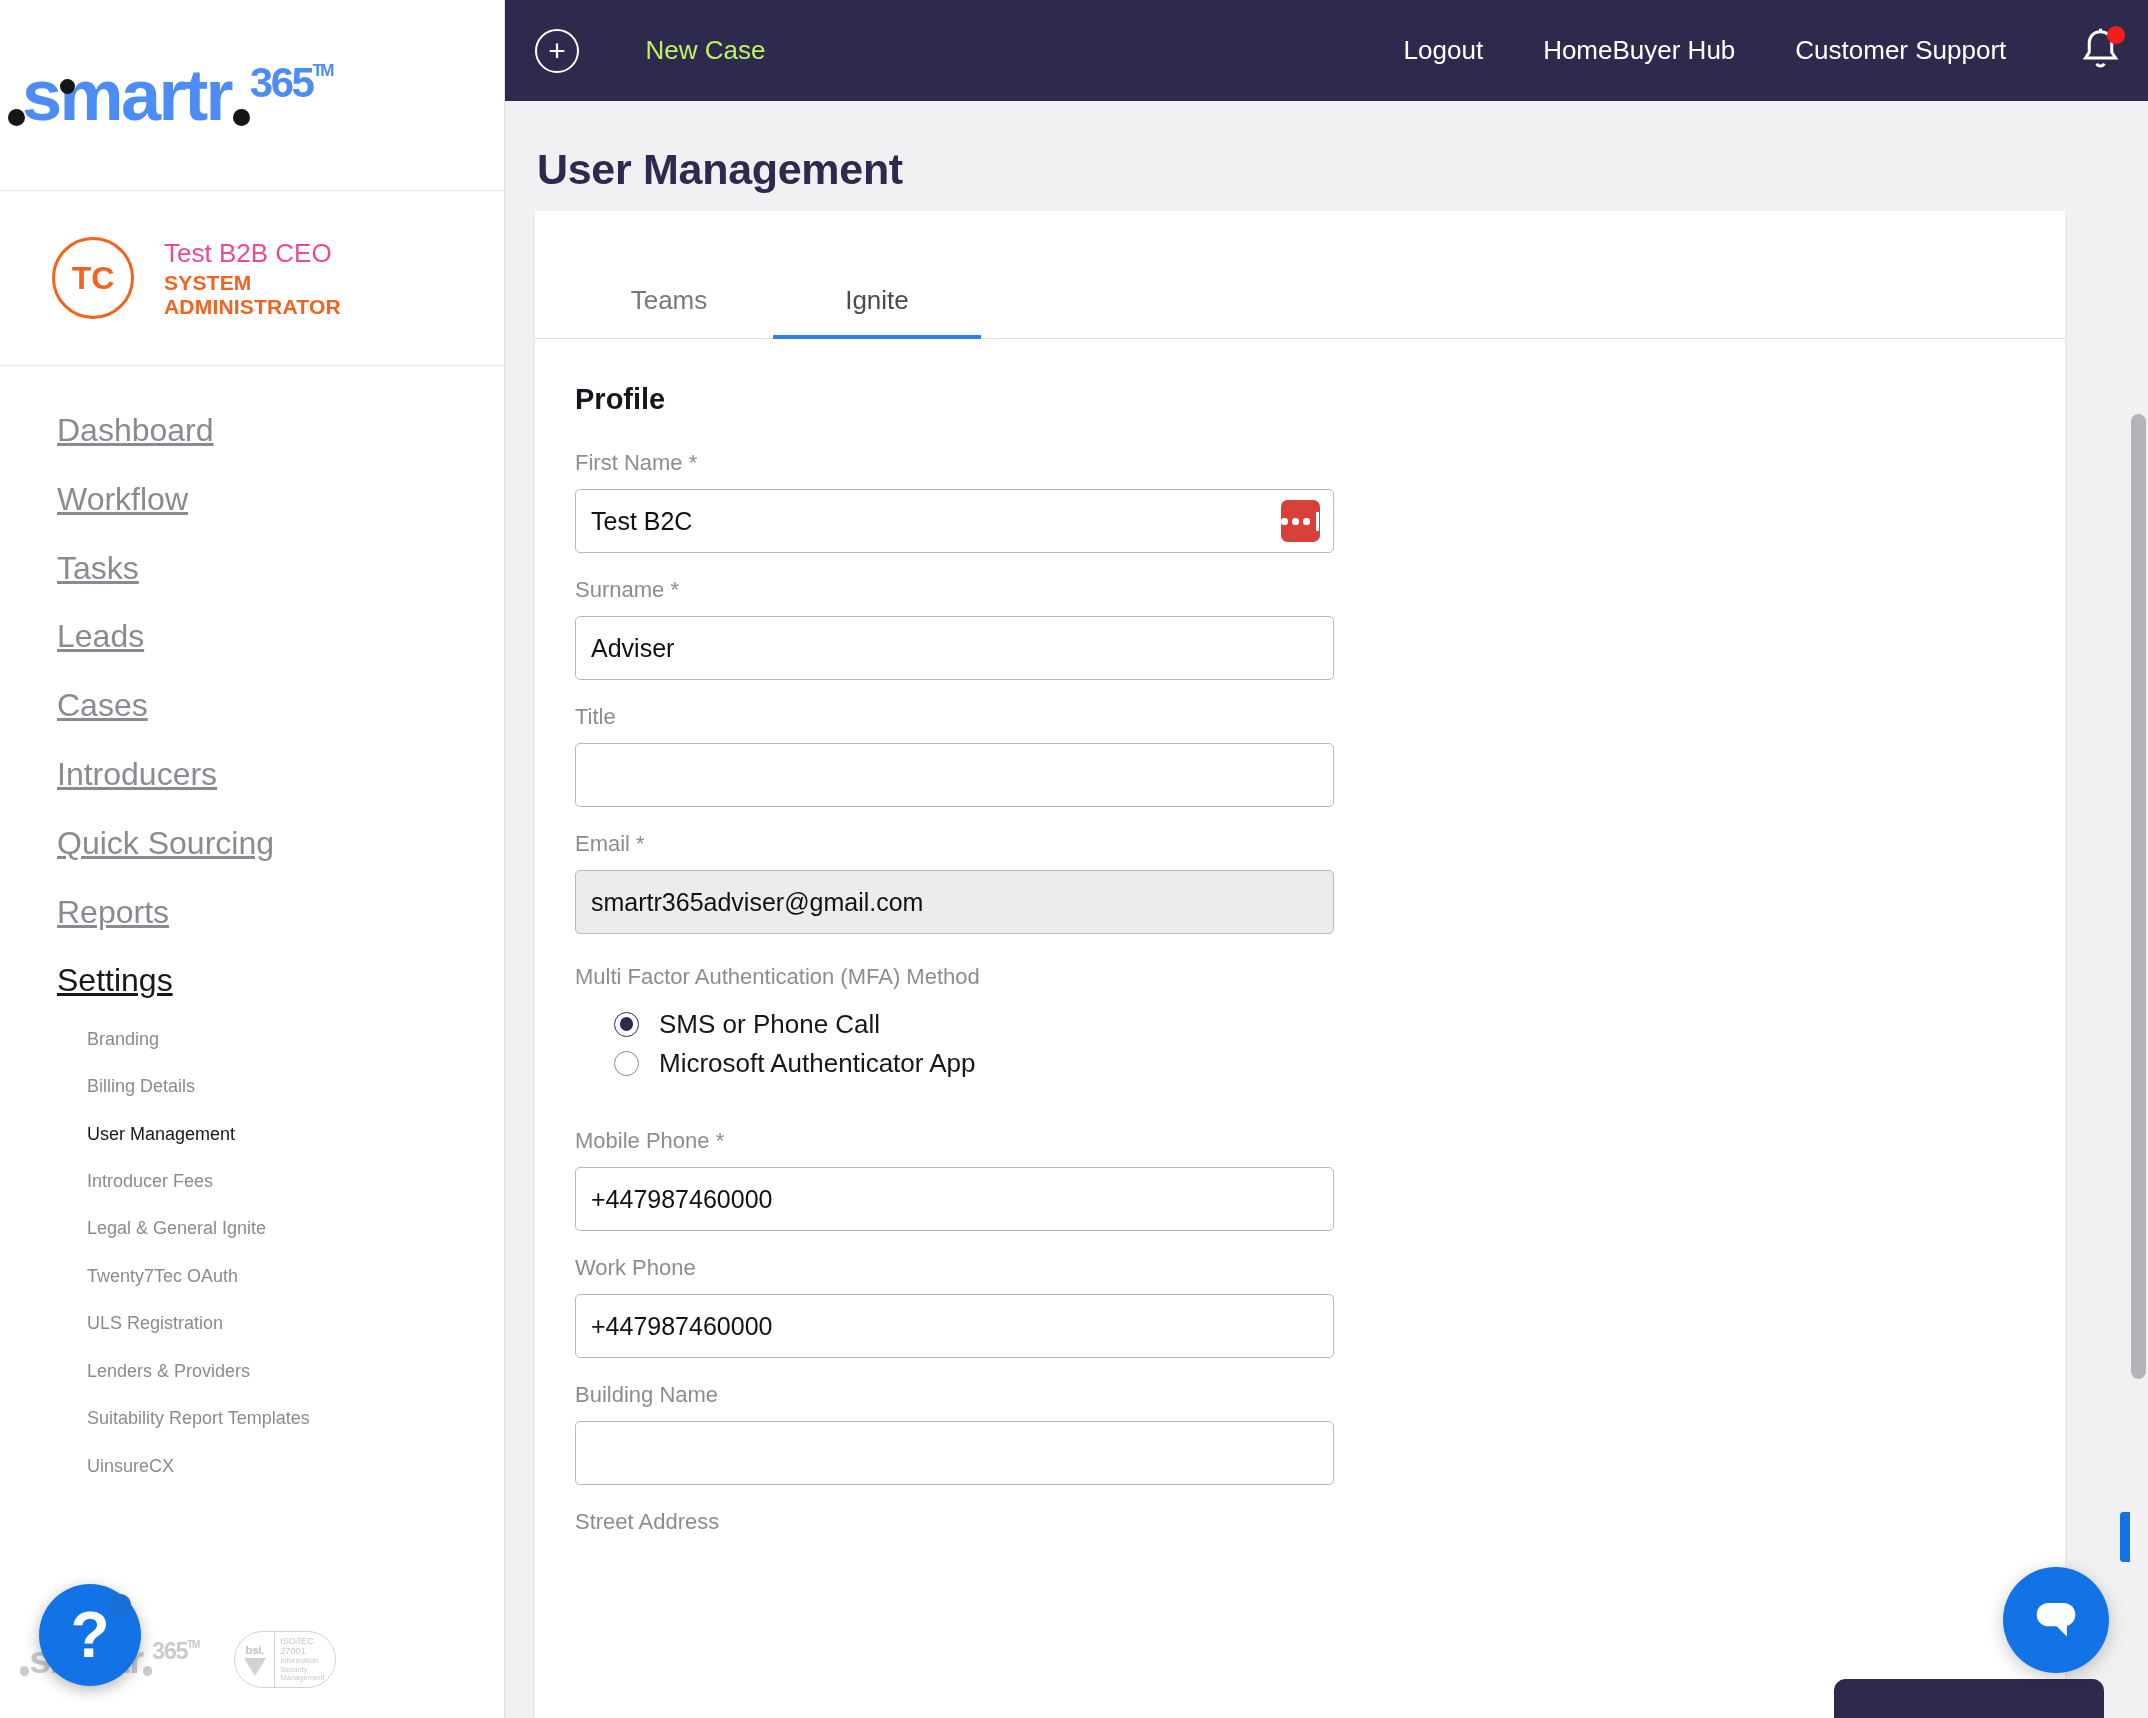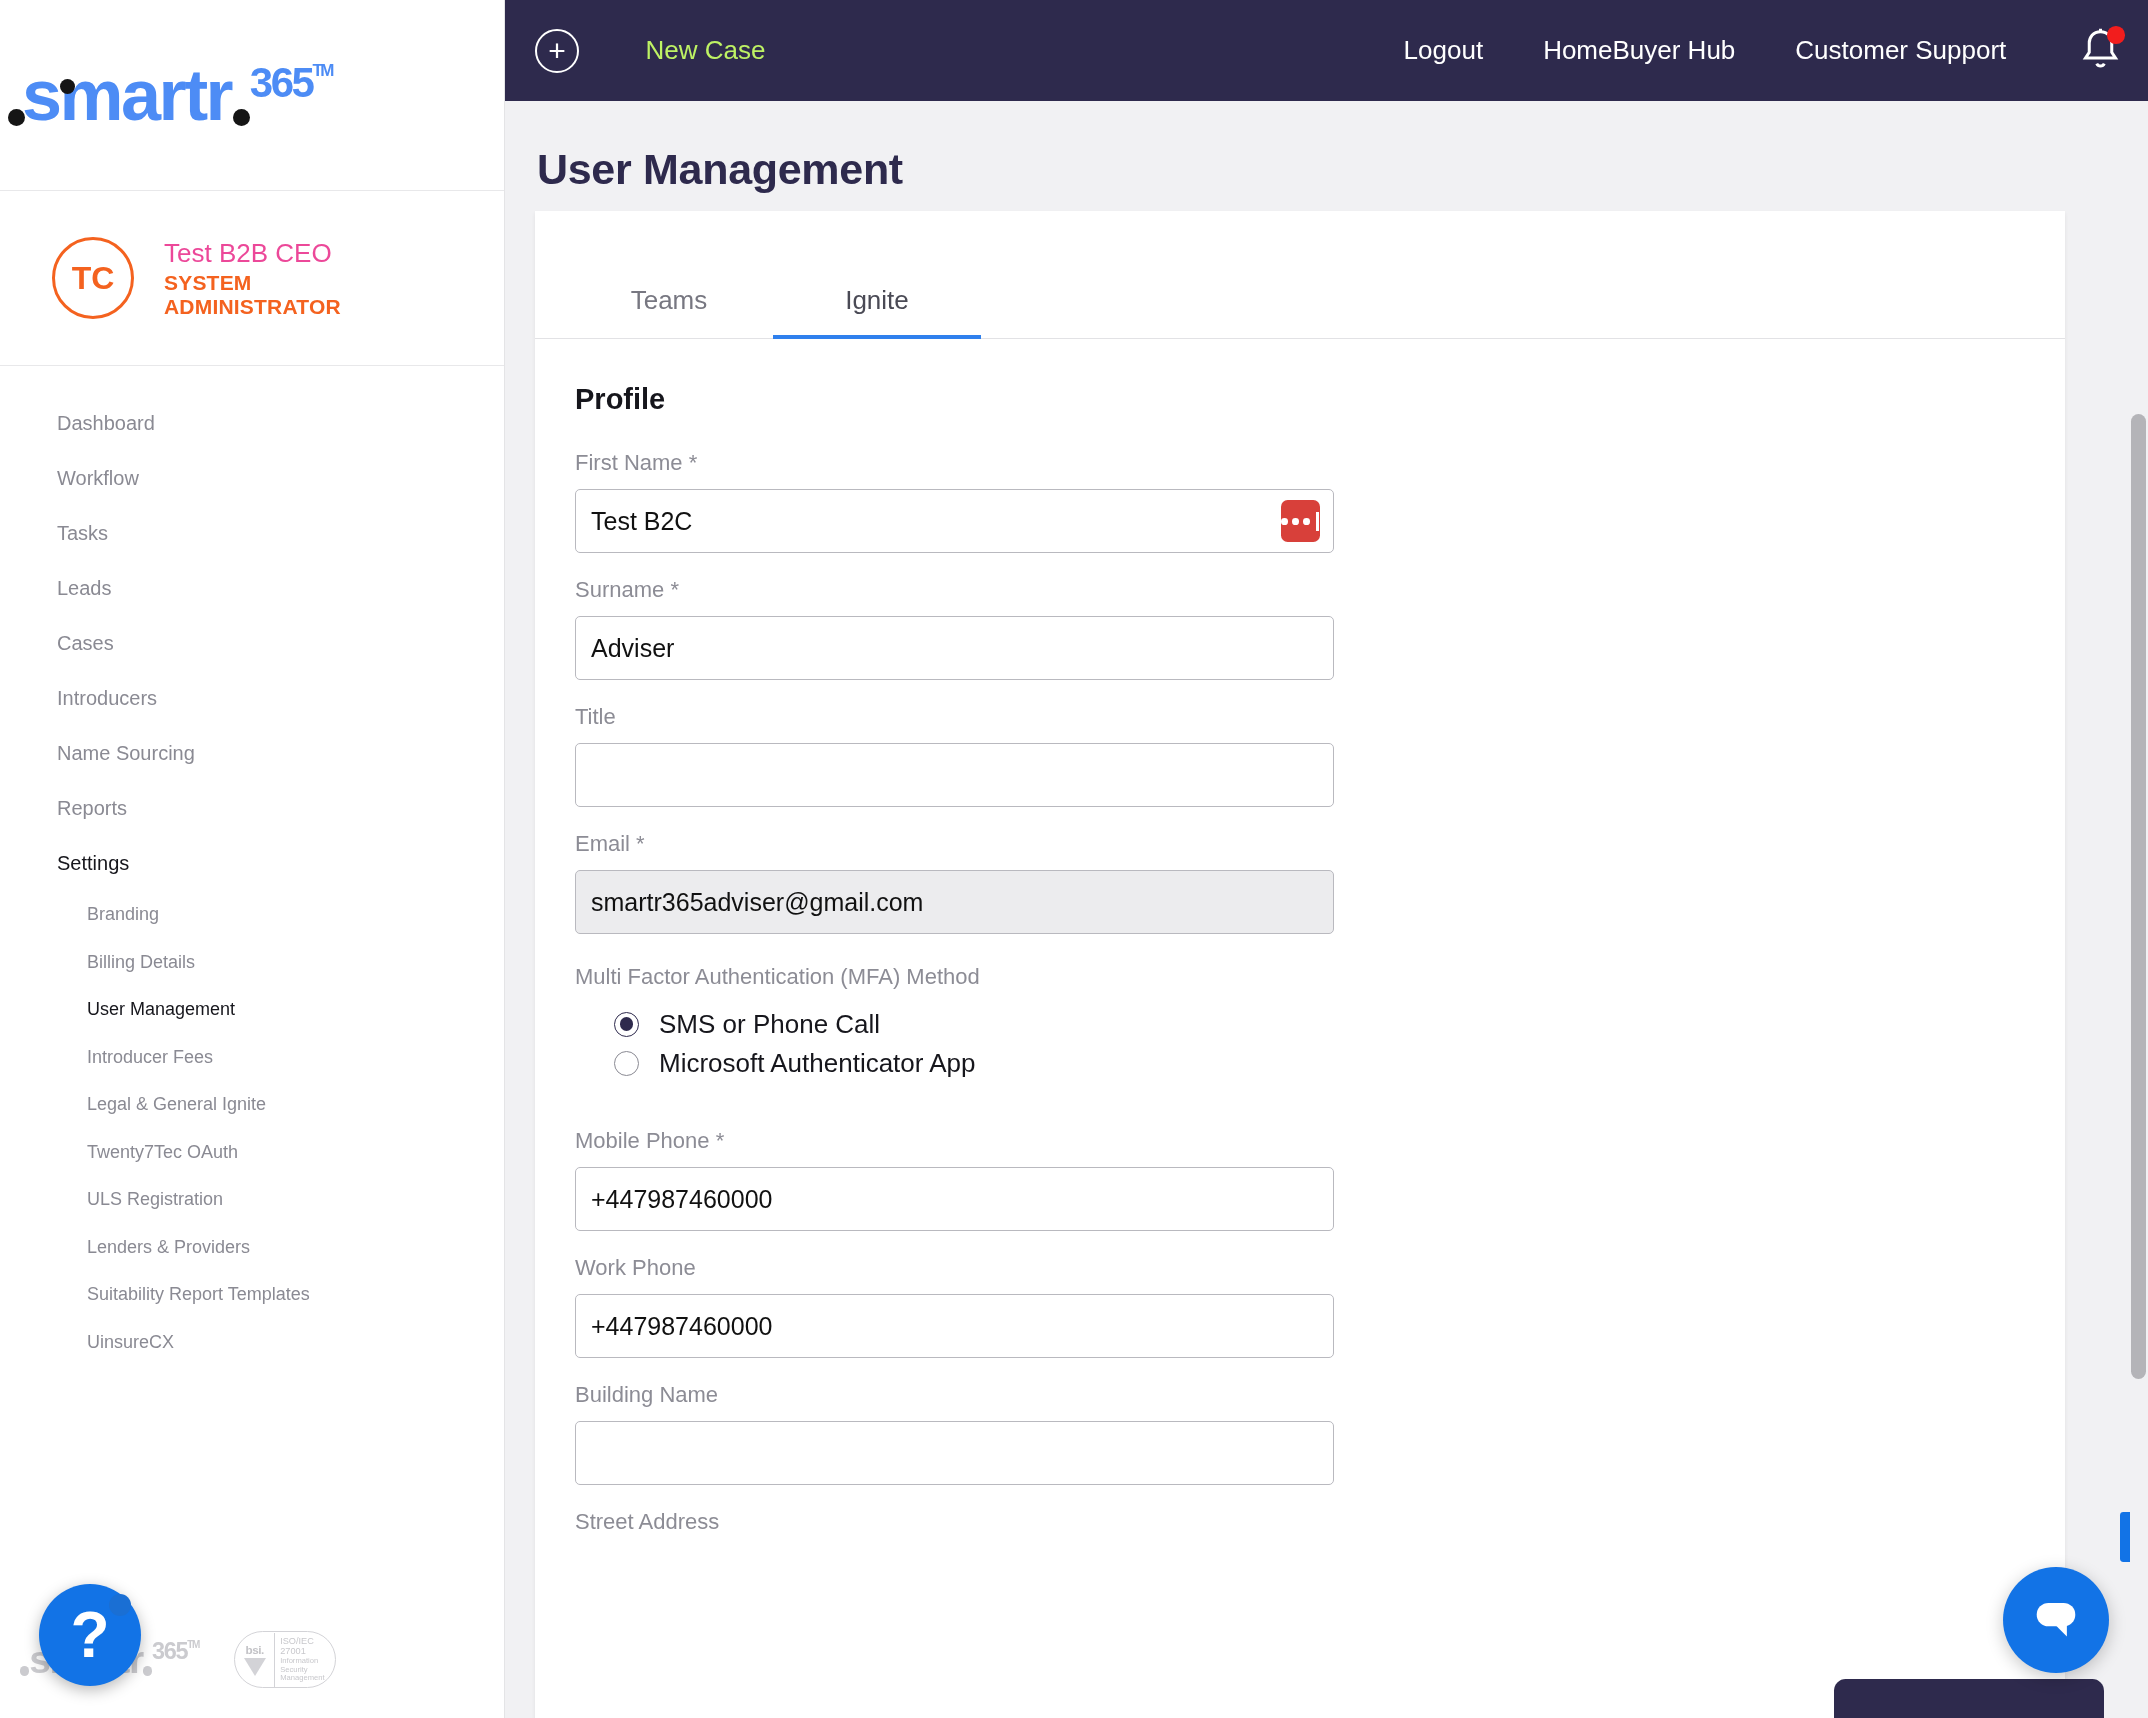--- a/index.html
+++ b/index.html
@@ -70,24 +70,25 @@
   }
   .profile-text { margin-left: 30px; }
   .profile-name { font-size: 26px; color: #ec4899; line-height: 1.25; margin-bottom: 1px; }
   .profile-role {
     font-size: 21px; font-weight: 700; color: #f4621f;
     line-height: 1.14; letter-spacing: 0.2px; max-width: 210px;
   }
 
   .nav { padding-top: 30px; }
   .nav-item {
-    font-size: 20px; color: #8a8a93;
+    font-size: 32px; color: #8a8a93;
     padding: 16px 12px 16px 57px;
     cursor: pointer; line-height: 1.15;
     white-space: nowrap;
+    text-decoration: underline;
   }
   .nav-item.active { color: #16161c; }
   .subnav-item {
     font-size: 18px; color: #8a8a93;
     padding: 13.4px 0 13.4px 87px;
     cursor: pointer; line-height: 1.15;
     white-space: nowrap;
   }
   .subnav-item.active { color: #16161c; }
 
@@ -281,21 +282,21 @@
       </div>
     </div>
 
     <nav class="nav">
       <div class="nav-item">Dashboard</div>
       <div class="nav-item">Workflow</div>
       <div class="nav-item">Tasks</div>
       <div class="nav-item">Leads</div>
       <div class="nav-item">Cases</div>
       <div class="nav-item">Introducers</div>
-      <div class="nav-item">Name Sourcing</div>
+      <div class="nav-item">Quick Sourcing</div>
       <div class="nav-item">Reports</div>
       <div class="nav-item active">Settings</div>
 
       <div class="subnav-item">Branding</div>
       <div class="subnav-item">Billing Details</div>
       <div class="subnav-item active">User Management</div>
       <div class="subnav-item">Introducer Fees</div>
       <div class="subnav-item">Legal &amp; General Ignite</div>
       <div class="subnav-item">Twenty7Tec OAuth</div>
       <div class="subnav-item">ULS Registration</div>

